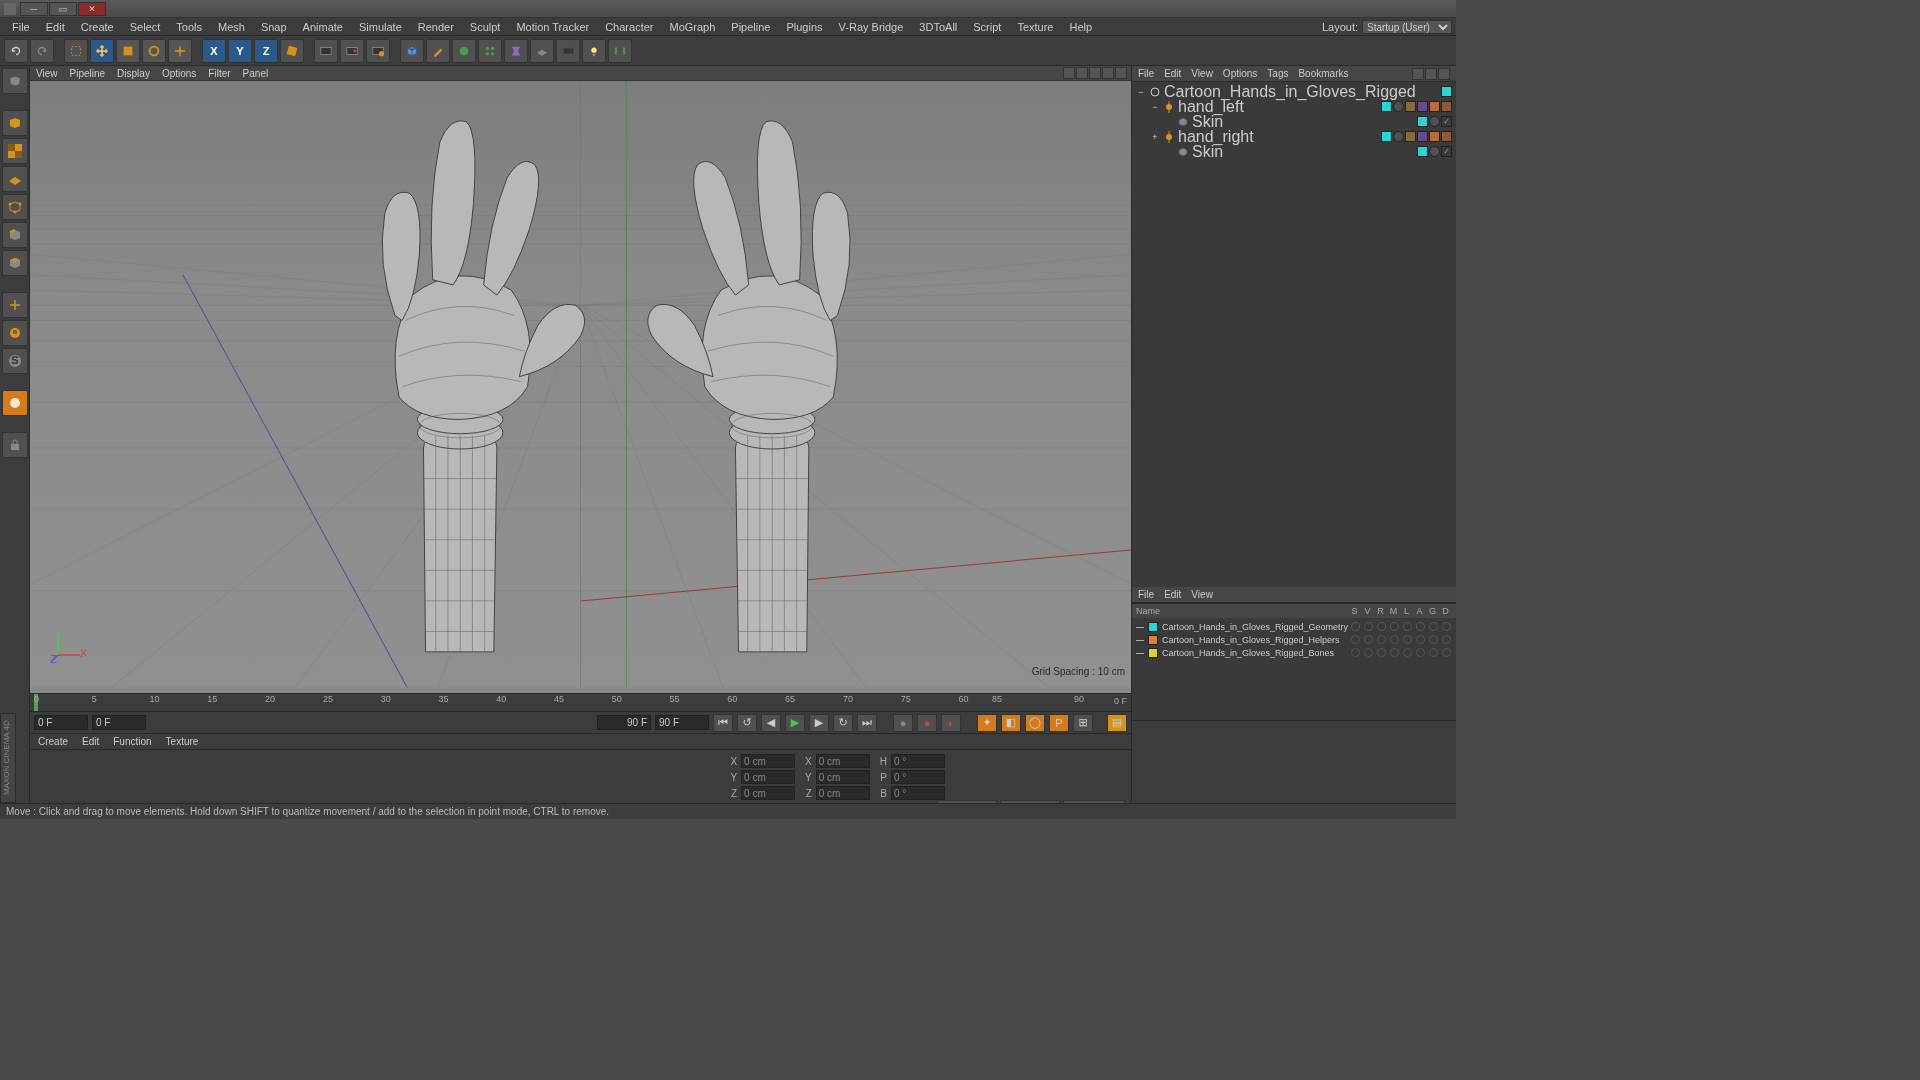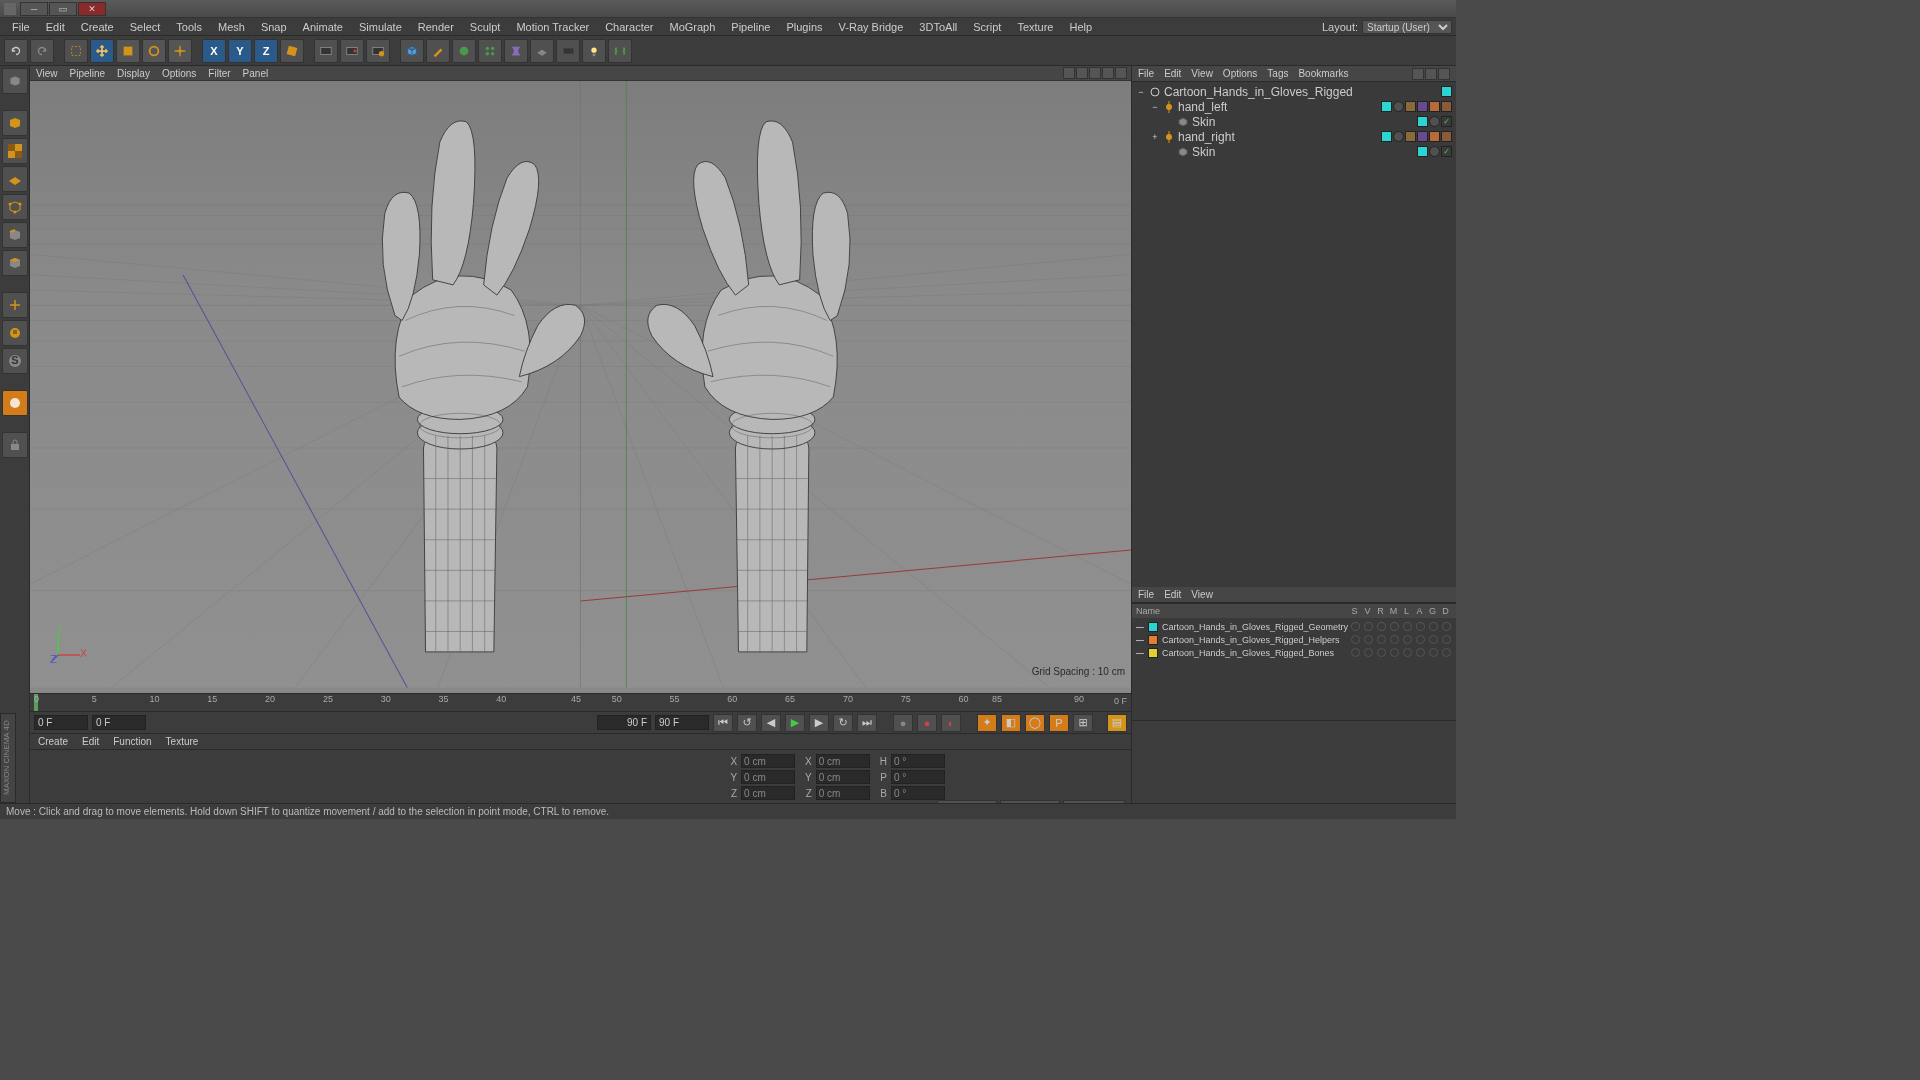--- a/index.html
+++ b/index.html
@@ -60,21 +60,21 @@
 
 .pmenu { height:16px; background:#464646; display:flex; align-items:center; gap:10px; padding:0 6px; border-bottom:1px solid #2a2a2a; }
 .pmenu span { color:#ccc; font-size:10px; cursor:pointer; }
 .pmenu .pbtns { margin-left:auto; display:flex; gap:1px; }
 .pmenu .pbtns div { width:12px; height:12px; background:#555; border:1px solid #333; }
 .objtree { flex:0 0 auto; height:505px; background:#3a3a3a; overflow:auto; padding:2px 0; }
 .trow { display:flex; align-items:center; height:15px; padding:0 4px; }
 .trow .exp { width:10px; color:#ccc; font-size:9px; cursor:pointer; text-align:center; }
 .trow .indent { display:inline-block; }
 .trow .oicon { width:12px; height:12px; margin:0 3px; display:inline-flex; align-items:center; justify-content:center; }
-.trow .oname { color:#ccc; font-size:12px; flex:1; }
+.trow .oname { color:#ccc; font-size:16px; flex:1; }
 .trow .tags { display:flex; gap:1px; margin-left:4px; }
 .trow .tag { width:11px; height:11px; border:1px solid #222; }
 .layerhdr { height:15px; background:#464646; display:flex; align-items:center; padding:0 4px; border-top:1px solid #2a2a2a; }
 .layerhdr .lh { color:#aaa; font-size:9px; }
 .layers { flex:1; background:#3a3a3a; padding:2px 0; min-height:60px; }
 .lrow { display:flex; align-items:center; height:13px; padding:0 4px; gap:2px; }
 .lswatch { width:10px; height:10px; border:1px solid #222; }
 .lname { color:#ccc; font-size:9px; flex:1; margin-left:2px; }
 .ldot { width:9px; height:9px; border:1px solid #555; border-radius:50%; margin:0 1px; }
 
@@ -451,21 +451,21 @@
       <div class="tplayhead"></div>
       <span class="tmark" style="left:4px">0</span>
         <span class="tmark" style="left:61.77777777777777px">5</span>
         <span class="tmark" style="left:119.55555555555554px">10</span>
         <span class="tmark" style="left:177.33333333333331px">15</span>
         <span class="tmark" style="left:235.1111111111111px">20</span>
         <span class="tmark" style="left:292.8888888888889px">25</span>
         <span class="tmark" style="left:350.66666666666663px">30</span>
         <span class="tmark" style="left:408.44444444444446px">35</span>
         <span class="tmark" style="left:466.2222222222222px">40</span>
-        <span class="tmark" style="left:541px">45</span>
+        <span class="tmark" style="left:524px">45</span>
         <span class="tmark" style="left:581.7777777777778px">50</span>
         <span class="tmark" style="left:639.5555555555557px">55</span>
         <span class="tmark" style="left:697.3333333333333px">60</span>
         <span class="tmark" style="left:755.1111111111111px">65</span>
         <span class="tmark" style="left:812.8888888888889px">70</span>
         <span class="tmark" style="left:870.6666666666667px">75</span>
         <span class="tmark" style="left:928.4444444444443px">60</span>
         <span class="tmark" style="left:962px">85</span>
         <span class="tmark" style="left:1044px">90</span>
       <span style="position:absolute;right:4px;top:2px;color:#aaa;font-size:9px">0 F</span>

